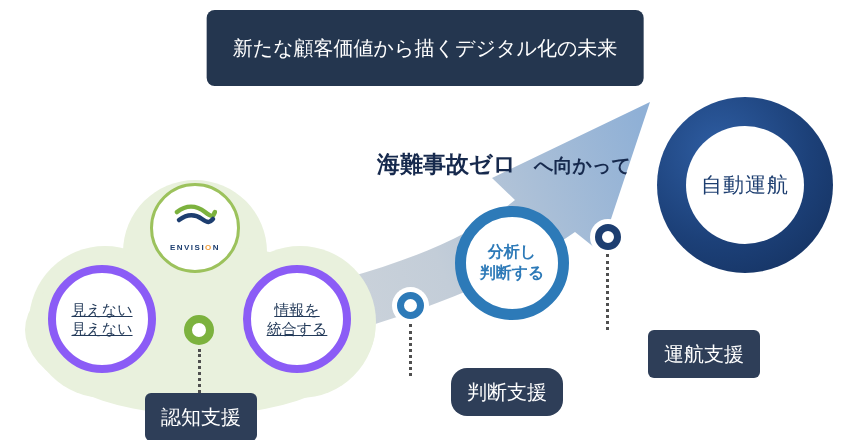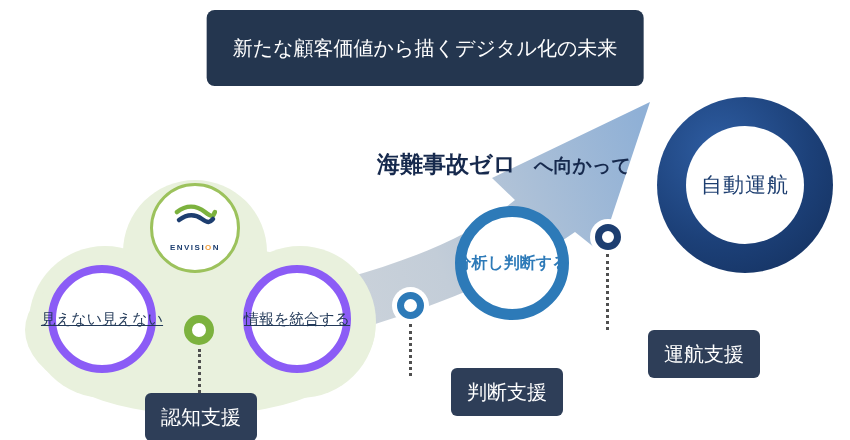--- a/index.html
+++ b/index.html
@@ -30,21 +30,21 @@
     position:absolute;left:150px;top:183px;width:84px;height:84px;
     border:3px solid #9cc25c;border-radius:50%;background:#fff;
     display:flex;flex-direction:column;align-items:center;justify-content:center;gap:17px;
   }
   .brand{font-size:8px;font-weight:bold;letter-spacing:1.5px;color:#1d3e70;white-space:nowrap;}
   .brand .accent{color:#f09f3f;}
 
   
   .stage-circle{
     position:absolute;width:92px;height:92px;border-radius:50%;background:#fff;
-    display:flex;flex-direction:row;align-items:center;justify-content:center;
+    display:flex;flex-direction:column;align-items:center;justify-content:center;
     text-align:center;line-height:1.3;white-space:nowrap;
   }
   .green-ring{border:8px solid #8b5cf6;color:#233a59;font-size:15px;text-decoration:underline;}
   .blue-ring{border:11px solid #2d7ab8;color:#2d7ab8;font-size:16px;font-weight:600;}
   #circle-see{left:48px;top:265px;}
   #circle-integrate{left:243px;top:265px;}
   #circle-analyze{left:455px;top:206px;}
 
   
   .auto-circle{
@@ -69,21 +69,21 @@
   #conn-cognition{left:198px;top:349px;height:44px;}
   #conn-judgment{left:409px;top:324px;height:52px;}
   #conn-operation{left:606px;top:254px;height:76px;}
 
   
   .badge{
     position:absolute;background:#2e3e58;color:#fff;font-size:20px;line-height:1;
     padding:14px 16px;border-radius:6px;white-space:nowrap;
   }
   #badge-cognition{left:145px;top:393px;}
-  #badge-judgment{left:451px;top:368px;}
+  #badge-judgment{left:451px;top:368px;border-radius:16px;}
   #badge-operation{left:648px;top:330px;}
 </style>
 </head>
 <body>
 
 <svg class="underlay" width="850" height="440" viewBox="0 0 850 440" aria-hidden="true">
   <defs>
     <linearGradient id="arrowGrad" x1="150" y1="330" x2="650" y2="140" gradientUnits="userSpaceOnUse">
       <stop offset="0" stop-color="#d9dcdf"></stop>
       <stop offset="0.55" stop-color="#c3cdd8"></stop>

